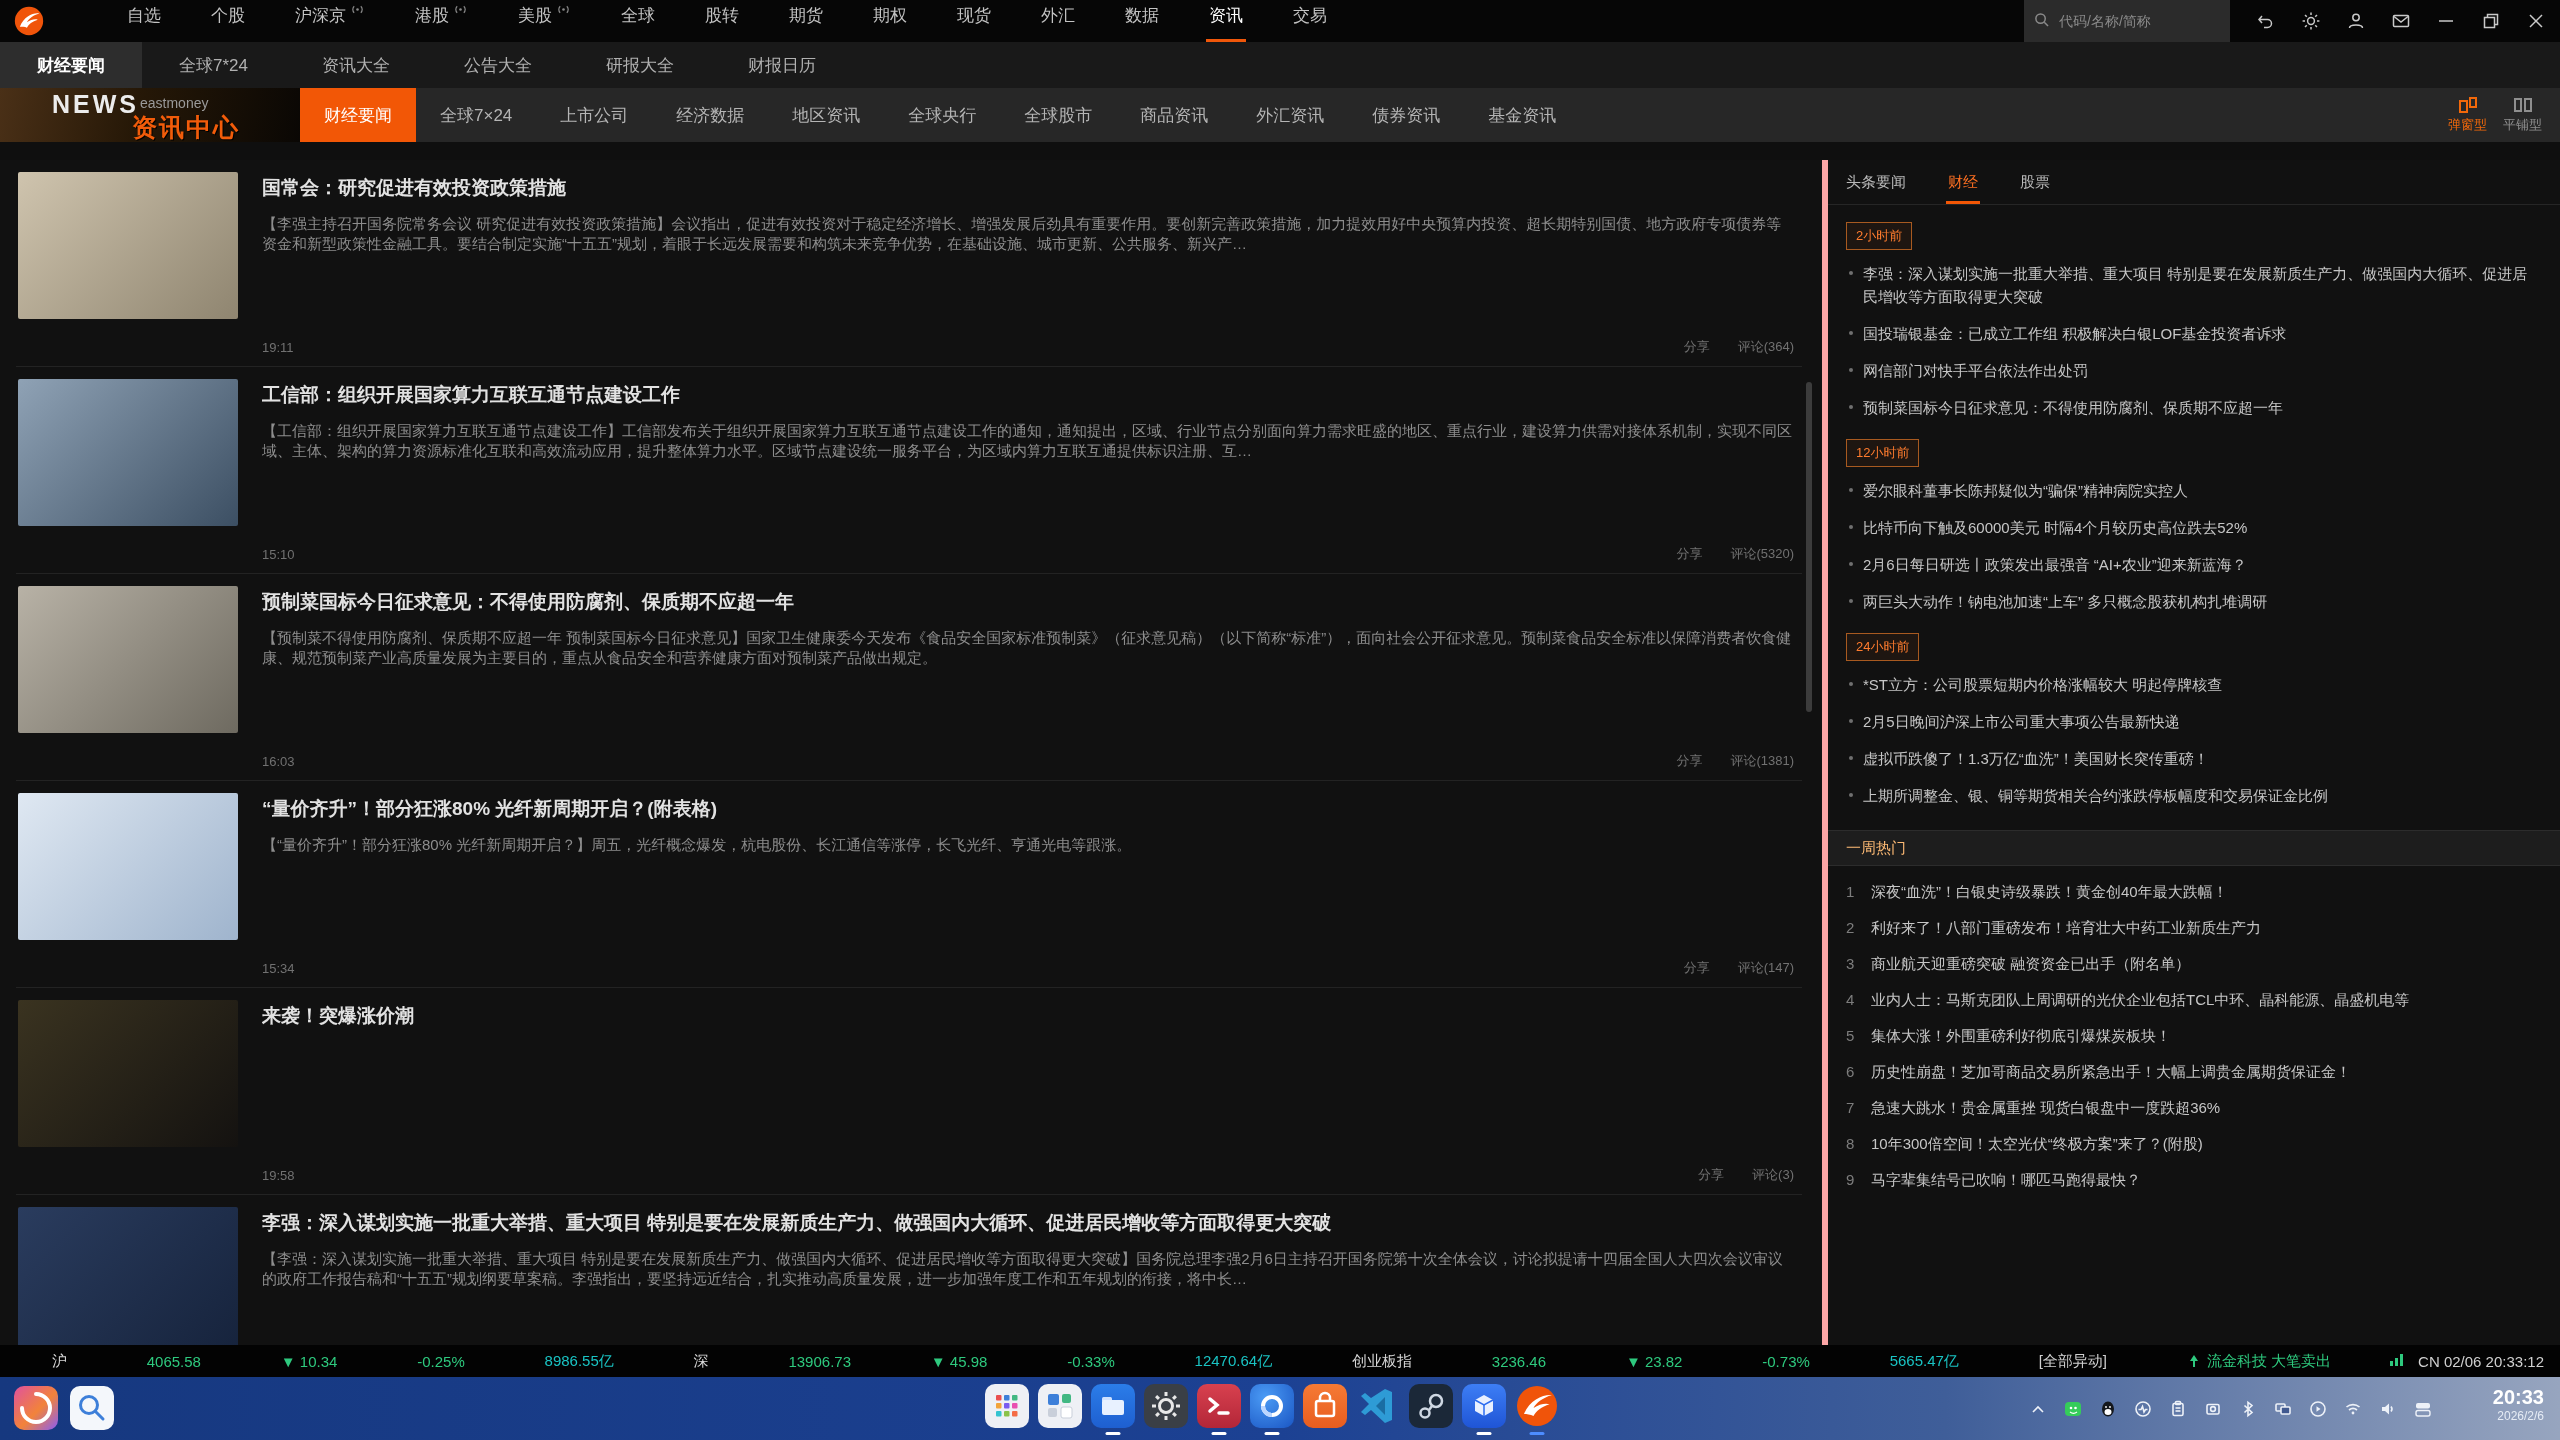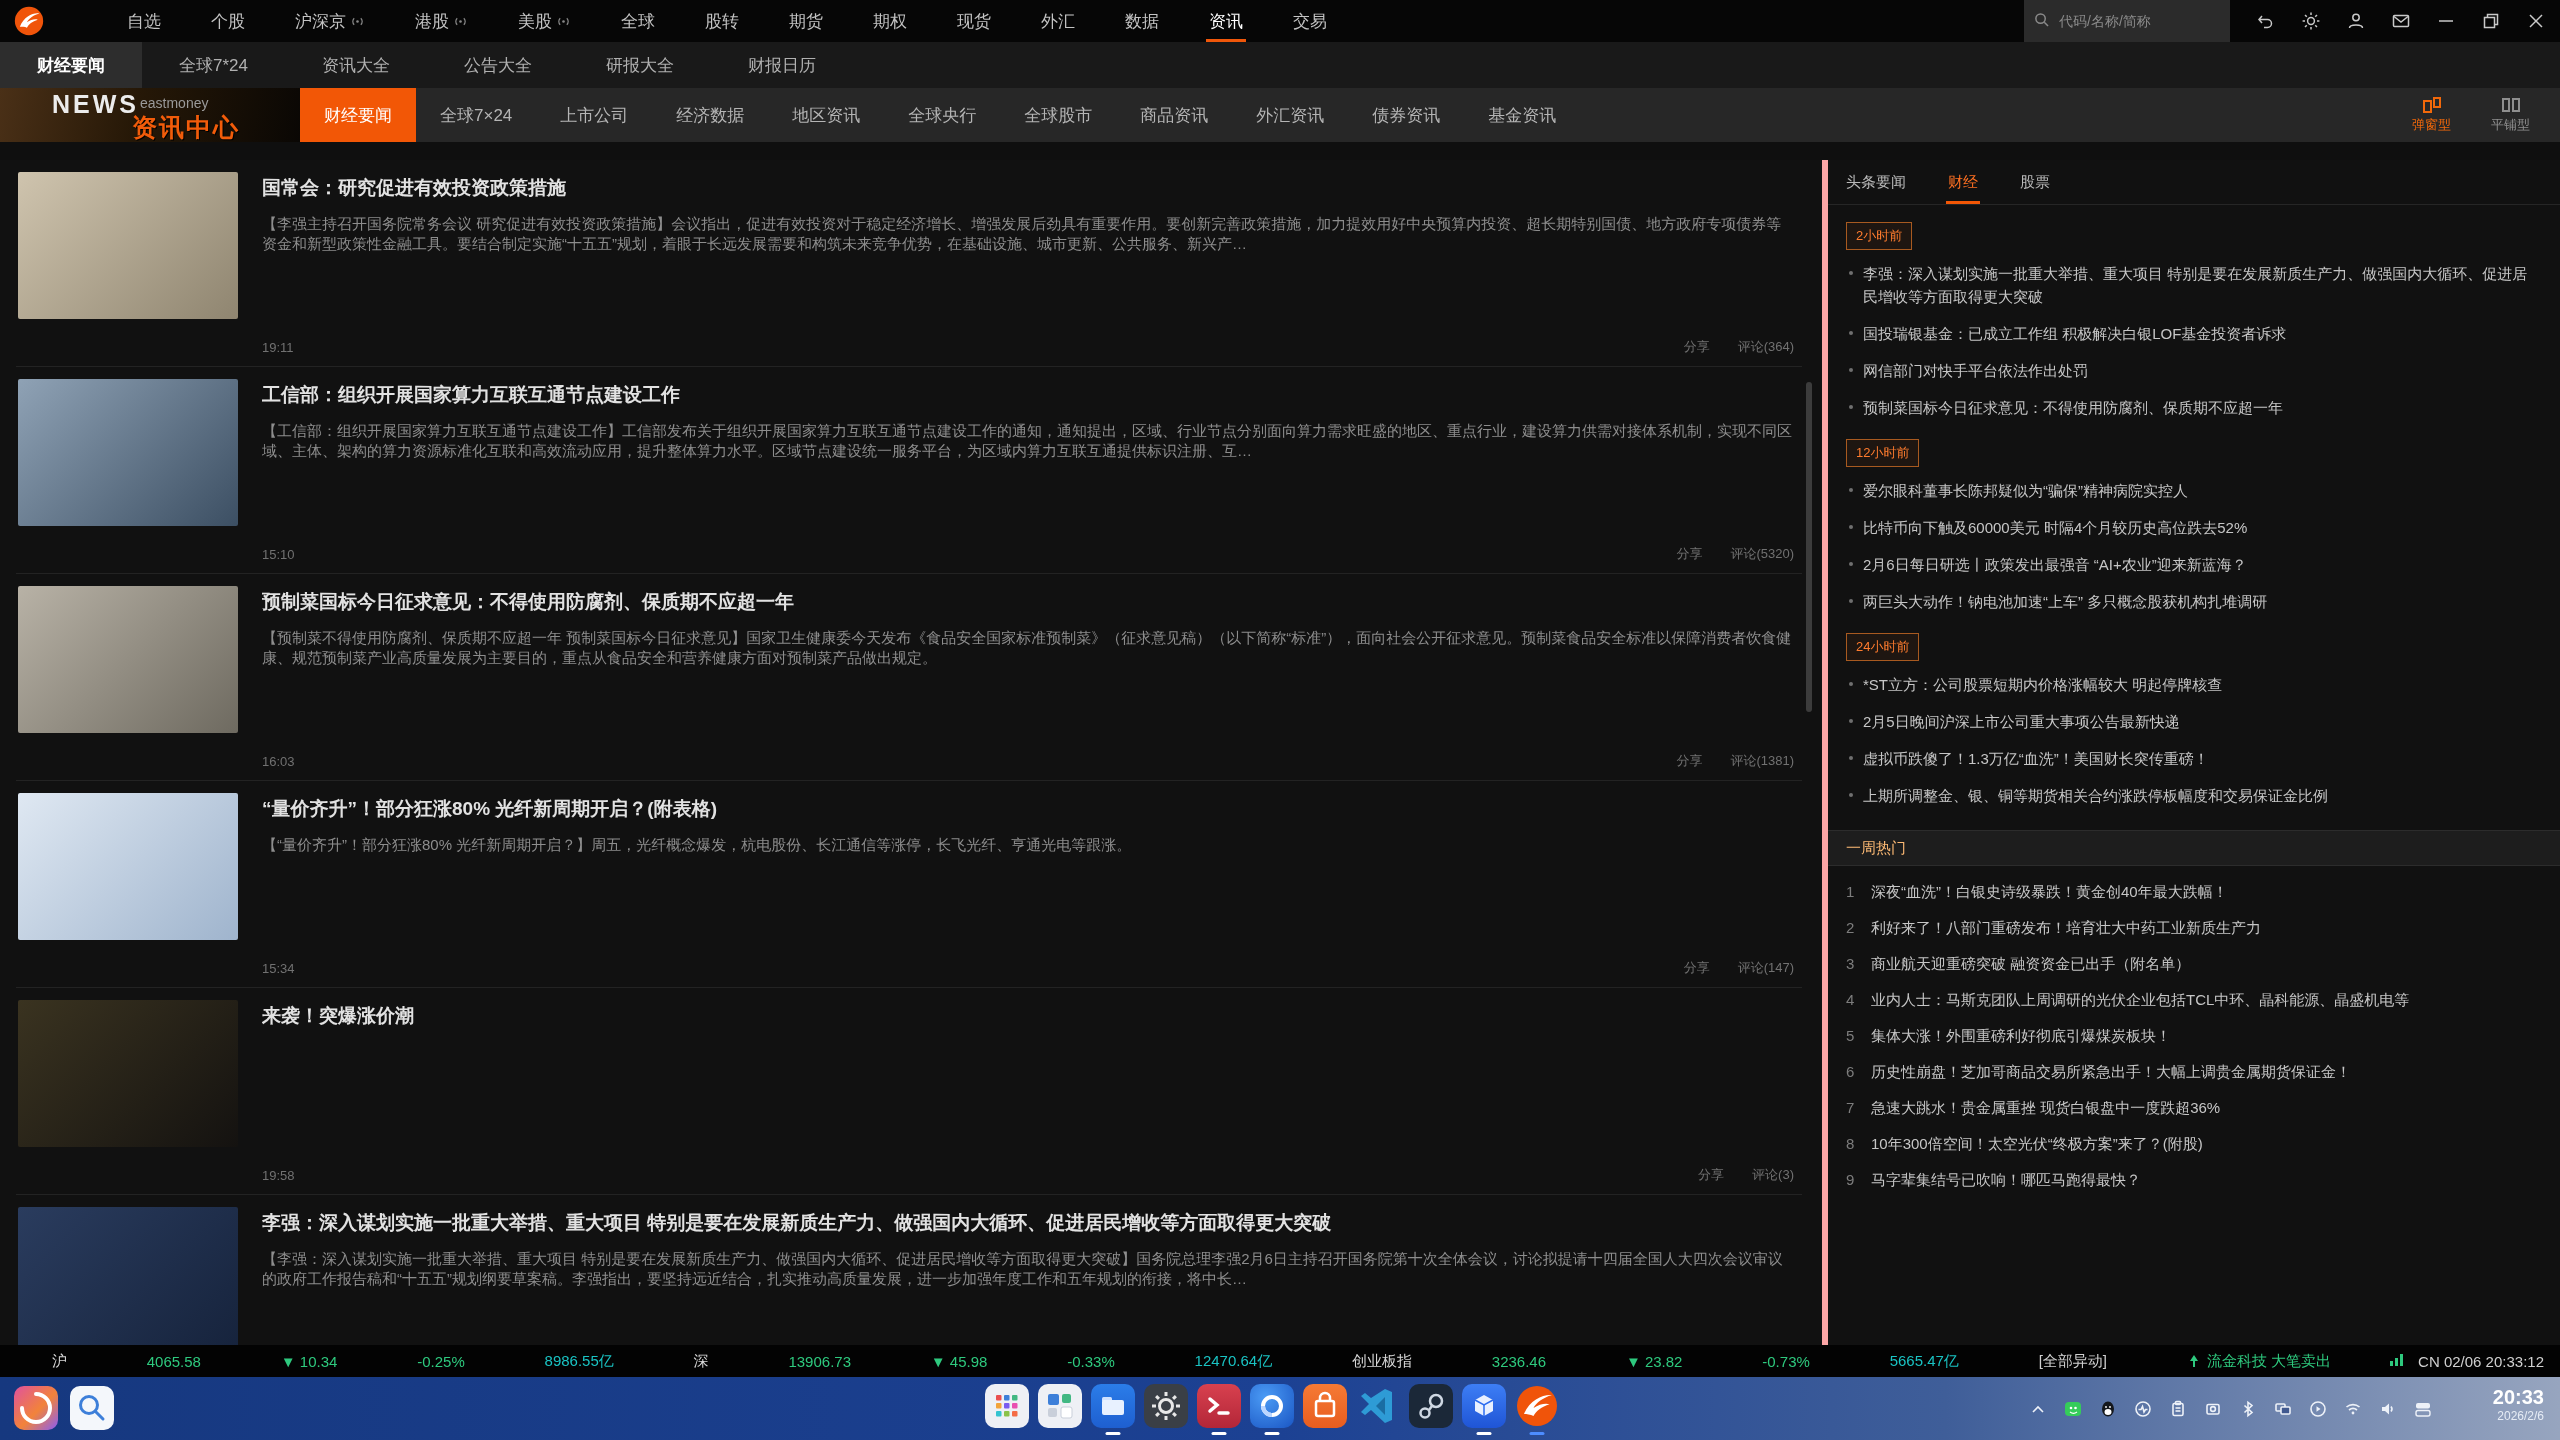--- a/index.html
+++ b/index.html
@@ -3,21 +3,21 @@
 <meta charset="utf-8">
 <style>
   html,body{margin:0;padding:0}
   body{width:2560px;height:1440px;background:#0f0f0f;font-family:"Liberation Sans","DejaVu Sans",sans-serif;color:#ddd;overflow:hidden}
   .window{position:relative;width:2560px;height:1440px;overflow:hidden}
 
   
   .topbar{position:absolute;top:0;left:0;right:0;height:42px;background:#060606;display:flex;align-items:center;padding:0 14px;box-sizing:border-box;z-index:5}
   .logo{width:30px;height:30px;margin-right:58px;flex:none}
   .topnav{display:flex;height:100%}
-  .nav-item{position:relative;display:flex;align-items:center;gap:4px;padding:16px 25px;color:#c3c3c3;font-size:17px;cursor:pointer;white-space:nowrap}
+  .nav-item{position:relative;display:flex;align-items:flex-start;gap:4px;padding:4px 25px;color:#c3c3c3;font-size:17px;cursor:pointer;white-space:nowrap}
   .nav-item.active{color:#fff}
   .nav-item.active::after{content:"";position:absolute;left:50%;transform:translateX(-50%);bottom:0;width:40px;height:3px;background:#f0570a}
   .topbar-right{margin-left:auto;display:flex;align-items:center;gap:26px}
   .searchbox{display:flex;align-items:center;gap:8px;width:186px;height:27px;background:#2b2b2b;border-radius:4px;padding:16px 10px}
   .searchbox input{flex:1;min-width:0;background:transparent;border:0;outline:0;color:#ddd;font-size:14px;font-family:inherit}
   .searchbox input::placeholder{color:#8a8a8a}
   .win-icons{display:flex;align-items:center;gap:25px}
   .win-icon{width:20px;height:20px;display:flex;align-items:center;justify-content:center;cursor:pointer}
 
   
@@ -27,21 +27,21 @@
 
   
   .newsheader{position:absolute;top:88px;left:0;right:0;height:54px;background:#272727;display:flex;align-items:stretch;z-index:5}
   .nh-logo{width:300px;flex:none;position:relative;background:linear-gradient(100deg,#4a3017 0%,#261807 45%,#0a0704 100%);overflow:hidden}
   .nh-news{position:absolute;left:52px;top:2px;font-size:25px;letter-spacing:3px;color:#ececec;font-weight:bold}
   .nh-em{position:absolute;left:140px;top:7px;font-size:14px;color:#9a9a9a}
   .nh-center{position:absolute;left:132px;top:23px;font-size:25px;color:#f25c0a;font-weight:bold;text-shadow:1px 1px 0 #000;letter-spacing:2px}
   .nh-tabs{display:flex;align-items:stretch}
   .nh-tab{display:flex;align-items:center;padding:0 24px;font-size:17px;color:#b5b5b5;cursor:pointer;white-space:nowrap}
   .nh-tab.active{background:#f25706;color:#fff}
-  .nh-toggles{margin-left:auto;display:flex;align-items:center;gap:40px;padding-right:30px}
+  .nh-toggles{margin-left:auto;display:flex;align-items:center;gap:16px;padding-right:18px}
   .toggle{display:flex;flex-direction:column;align-items:center;gap:3px;font-size:13px;color:#8f8f8f;cursor:pointer}
   .toggle.active{color:#f2680a}
 
   
   .content{position:absolute;top:160px;left:0;width:2560px;height:1185px;overflow:hidden;background:#111}
   .article-list{position:absolute;left:16px;top:0;width:1786px}
   .row{display:flex;gap:24px;height:207px;box-sizing:border-box;padding:12px 8px 10px 2px;border-bottom:1px solid #232323}
   .thumb{width:220px;height:147px;border-radius:2px;flex:none;cursor:pointer}
   .abody{flex:1;display:flex;flex-direction:column;min-width:0}
   .atitle{margin:3px 0 13px;font-size:19px;font-weight:bold;color:#e2e2e2;white-space:nowrap;overflow:hidden;text-overflow:ellipsis;cursor:pointer}

